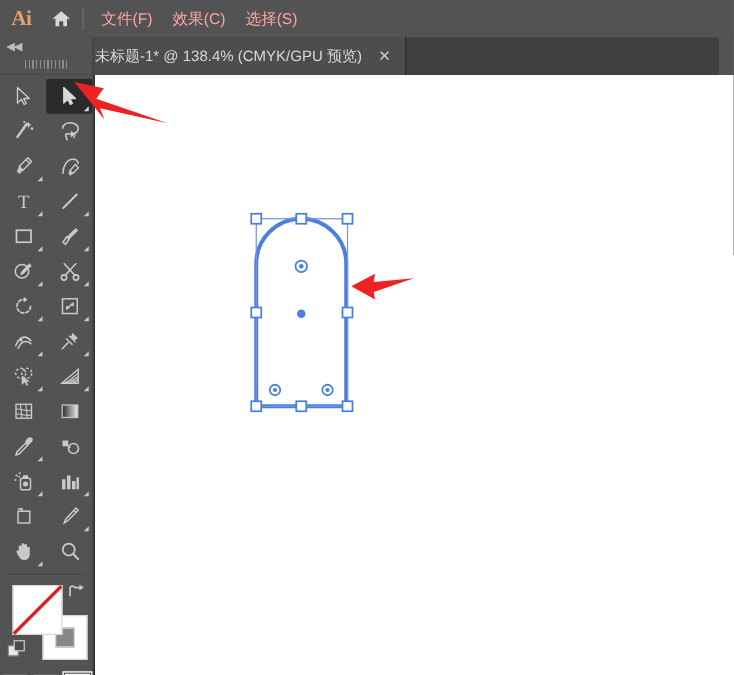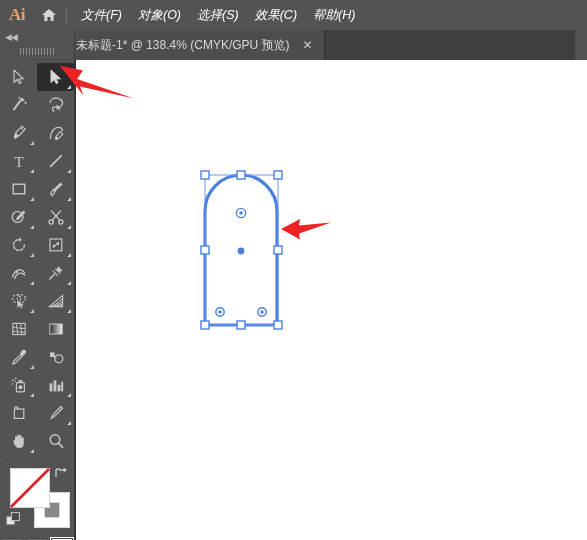--- a/index.html
+++ b/index.html
@@ -26,24 +26,23 @@
     letter-spacing: -0.5px;
   }
   .home-btn {
     width: 30px; height: 30px;
     display: flex; align-items: center; justify-content: center;
   }
   .menu-div {
     width: 1px; height: 18px; background: #6d6d6d; margin: 0 6px 0 2px;
   }
   .menu-item {
-    color: #ffffff; font-size: 12.5px; padding: 0 8px;
+    color: #fca5a5; font-size: 12.5px; padding: 0 8px;
     height: 30px; line-height: 30px; white-space: nowrap;
     cursor: default;
-    font-style: italic;
   }
 
   
   .tabbar {
     position: absolute; left: 64px; top: 30px;
     width: 511px; height: 30px; background: #3f3f3f;
     display: flex; align-items: stretch;
   }
   .doc-tab {
     background: #4d4d4d; height: 30px;
@@ -164,24 +163,22 @@
 
   <div class="menubar">
     <div class="ai-logo">Ai</div>
     <div class="home-btn">
       <svg width="16" height="16" viewBox="0 0 16 16">
         <path d="M8 2 L15 8 L12.6 8 L12.6 14 L9.6 14 L9.6 10 L6.4 10 L6.4 14 L3.4 14 L3.4 8 L1 8 Z" fill="#d8d8d8"></path>
       </svg>
     </div>
     <div class="menu-div"></div>
     <div class="menu-item">文件(F)</div>
-    <div class="menu-item">对象(O)</div>
+    <div class="menu-item">效果(C)</div>
     <div class="menu-item">选择(S)</div>
-    <div class="menu-item">效果(C)</div>
-    <div class="menu-item">帮助(H)</div>
   </div>
 
   <div class="tabbar">
     <div class="doc-tab">
       <span class="doc-tab-title">未标题-1* @ 138.4% (CMYK/GPU 预览)</span>
       <span class="doc-tab-close">✕</span>
     </div>
   </div>
 
   <div class="canvas"></div>

